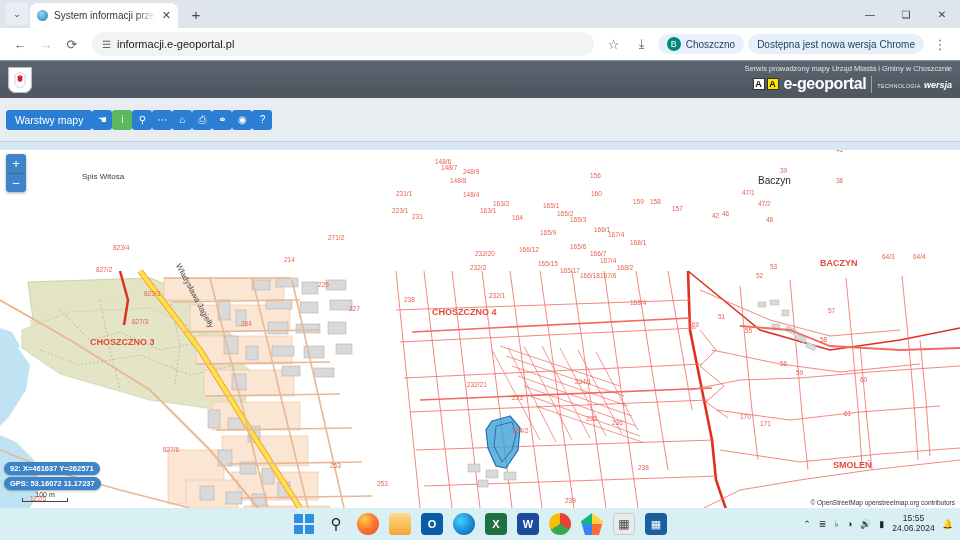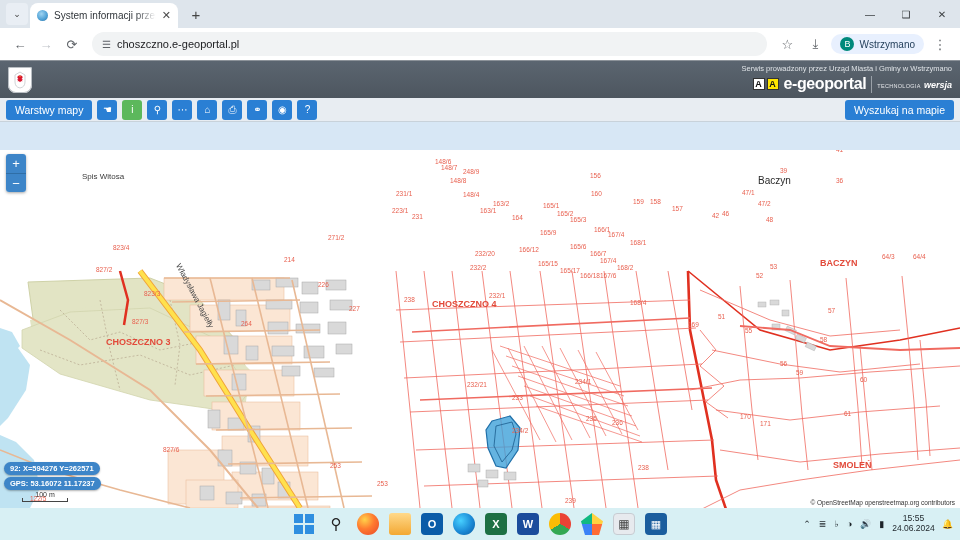--- a/index.html
+++ b/index.html
@@ -105,22 +105,22 @@
   }
   .aa span.hi { background: #ffe600; }
   .egeo { color: #fff; font-size: 16px; font-weight: bold; letter-spacing: -.4px; }
   .divider-v { width: 1px; height: 17px; background: #9aa1a8; }
   .procad { text-align: left; line-height: 1.05; }
   .procad .t1 { color: #e2e5e8; font-size: 5.5px; letter-spacing: .3px; }
   .procad .t2 { color: #fff; font-size: 9px; font-weight: bold; font-style: italic; }
 
   
   .maptoolbar {
-    height: 24px; background: #e8edf2; display: flex; align-items: center;
-    padding: 0 6px; gap: 5px; position: relative; border-bottom: 1px solid #c8d2da;
+    height: 44px; background: #e8edf2; display: flex; align-items: center;
+    padding: 0 6px; position: relative; border-bottom: 1px solid #c8d2da;
   }
   .mbtn {
     height: 20px; min-width: 20px; background: #2a7fd4; color: #fff;
     border-radius: 3px; display: flex; align-items: center; justify-content: center;
     font-size: 10px; padding: 0 5px; cursor: pointer;
   }
   .mbtn.label { font-size: 10.5px; padding: 0 9px; }
   .mbtn.green { background: #5cb85c; }
   .mtb-right { position: absolute; right: 6px; display: flex; gap: 6px; }
 
@@ -197,43 +197,44 @@
       <div class="winbtn close">✕</div>
     </div>
   </div>
 
   <div class="toolbar">
     <div class="tbtn">←</div>
     <div class="tbtn disabled">→</div>
     <div class="tbtn">⟳</div>
     <div class="omnibox">
       <span class="site-icon">☰</span>
-      <span>choszczno.e-geoportal.pl</span>
+      <span>informacji.e-geoportal.pl</span>
     </div>
     <div class="tb-right">
       <div class="tbtn">☆</div>
       <div class="tbtn">⤓</div>
       <div class="chip">
         <span class="avatar">B</span>
-        <span>Wstrzymano</span>
+        <span>Choszczno</span>
       </div>
+      <div class="chip update">Dostępna jest nowa wersja Chrome</div>
       <div class="tbtn">⋮</div>
     </div>
   </div>
 
   <div class="app-header">
     <div class="crest">
       <svg width="16" height="18" viewBox="0 0 16 18">
         <path d="M8 1 L13 4 L13 11 Q13 16 8 17 Q3 16 3 11 L3 4 Z" fill="#ffffff" stroke="#b0b5ba" stroke-width=".6"></path>
         <path d="M8 4.2 c-1.6 0-2.6 1-2.6 2.1 0 .8.5 1.3 1 1.6l-1.6 1.1 1.4.2-.6 1.2 1.4-.4.3 1.3.7-1 .7 1 .3-1.3 1.4.4-.6-1.2 1.4-.2-1.6-1.1c.5-.3 1-.8 1-1.6C10.6 5.2 9.6 4.2 8 4.2z" fill="#d8152f"></path>
         <circle cx="8" cy="5.6" r=".5" fill="#ffd700"></circle>
       </svg>
     </div>
     <div class="hdr-right">
-      <div class="subtitle">Serwis prowadzony przez Urząd Miasta i Gminy w Wstrzymano</div>
+      <div class="subtitle">Serwis prowadzony mapy Urząd Miasta i Gminy w Choszcznie</div>
       <div class="brandline">
         <span class="aa">
           <span>A</span>
           <span class="hi">A</span>
         </span>
         <span class="egeo">e-geoportal</span>
         <span class="divider-v"></span>
         <span class="procad">
           <span class="t1">TECHNOLOGIA</span>
           <span class="t2">wersja</span>
@@ -247,21 +248,20 @@
     <div class="mbtn">☚</div>
     <div class="mbtn green">i</div>
     <div class="mbtn">⚲</div>
     <div class="mbtn">⋯</div>
     <div class="mbtn">⌂</div>
     <div class="mbtn">⎙</div>
     <div class="mbtn">⚭</div>
     <div class="mbtn">◉</div>
     <div class="mbtn">?</div>
     <div class="mtb-right">
-      <div class="mbtn label">Wyszukaj na mapie</div>
     </div>
   </div>
 
   <div class="map">
     <svg id="map-svg" width="960" height="358" viewBox="0 0 960 358">
       <defs>
         <clipPath id="mapclip">
             <rect x="0" y="0" width="960" height="358"></rect>
           </clipPath>
       </defs>
@@ -435,22 +435,22 @@
         </g>
 
         <path d="M0,150 L70,190 L150,240 L210,300 L258,358" fill="none" stroke="#e8b894" stroke-width="2"></path>
         <path d="M0,300 L50,320 L120,340 L190,358" fill="none" stroke="#e8b894" stroke-width="1.6"></path>
       </g>
     </svg>
 
     <div id="map-labels">
         <div style="position: absolute; white-space: nowrap; pointer-events: none; left: 82px; top: 22px; color: rgb(59, 59, 59); font-size: 8px;">Spis Witosa</div>
         <div style="position: absolute; white-space: nowrap; pointer-events: none; left: 182px; top: 112px; color: rgb(74, 74, 74); font-size: 8px; transform: rotate(62deg); transform-origin: left top;">Władysława Jagiełły</div>
-        <div style="position: absolute; white-space: nowrap; pointer-events: none; left: 90px; top: 187px; color: rgb(226, 74, 58); font-size: 9px; font-weight: bold; margin-left: 16px;">CHOSZCZNO 3</div>
-        <div style="position: absolute; white-space: nowrap; pointer-events: none; left: 432px; top: 149px; color: rgb(226, 74, 58); font-size: 9px; font-weight: bold;">CHOSZCZNO 4</div>
+        <div style="position: absolute; white-space: nowrap; pointer-events: none; left: 90px; top: 187px; color: rgb(226, 74, 58); font-size: 9px; font-weight: bold;">CHOSZCZNO 3</div>
+        <div style="position: absolute; white-space: nowrap; pointer-events: none; left: 432px; top: 157px; color: rgb(226, 74, 58); font-size: 9px; font-weight: bold;">CHOSZCZNO 4</div>
         <div style="position: absolute; white-space: nowrap; pointer-events: none; left: 758px; top: 25px; color: rgb(42, 42, 42); font-size: 10px;">Baczyn</div>
         <div style="position: absolute; white-space: nowrap; pointer-events: none; left: 820px; top: 108px; color: rgb(226, 74, 58); font-size: 9px; font-weight: bold;">BACZYN</div>
         <div style="position: absolute; white-space: nowrap; pointer-events: none; left: 806px; top: 310px; color: rgb(226, 74, 58); font-size: 9px; font-weight: bold; padding-left: 27px;">SMOLEŃ</div>
       </div>
     <div id="parcel-labels">
         <div style="position: absolute; white-space: nowrap; pointer-events: none; color: rgb(232, 96, 79); font-size: 6.5px; left: 113px; top: 94px;">823/4</div>
         <div style="position: absolute; white-space: nowrap; pointer-events: none; color: rgb(232, 96, 79); font-size: 6.5px; left: 144px; top: 140px;">823/3</div>
         <div style="position: absolute; white-space: nowrap; pointer-events: none; color: rgb(232, 96, 79); font-size: 6.5px; left: 132px; top: 168px;">827/3</div>
         <div style="position: absolute; white-space: nowrap; pointer-events: none; color: rgb(232, 96, 79); font-size: 6.5px; left: 96px; top: 116px;">827/2</div>
         <div style="position: absolute; white-space: nowrap; pointer-events: none; color: rgb(232, 96, 79); font-size: 6.5px; left: 241px; top: 170px;">264</div>
@@ -534,21 +534,21 @@
         <div style="position: absolute; white-space: nowrap; pointer-events: none; color: rgb(232, 96, 79); font-size: 6.5px; left: 163px; top: 296px;">827/6</div>
         <div style="position: absolute; white-space: nowrap; pointer-events: none; color: rgb(232, 96, 79); font-size: 6.5px; left: 30px; top: 345px;">122/5</div>
       </div>
 
     <div class="zoomctl">
       <div>+</div>
       <div>−</div>
     </div>
 
     <div class="coordbox">
-      <div class="cb">92: X=594276 Y=262571</div><br>
+      <div class="cb">92: X=461637 Y=262571</div><br>
       <div class="cb">GPS: 53.16072 11.17237</div>
       <div class="scalebar" style="position:relative;left:18px;bottom:0;margin-top:1px">
         <span>100 m</span>
         <div class="bar"></div>
       </div>
     </div>
 
     <div class="attrib">© OpenStreetMap openstreetmap.org contributors</div>
   </div>
 

